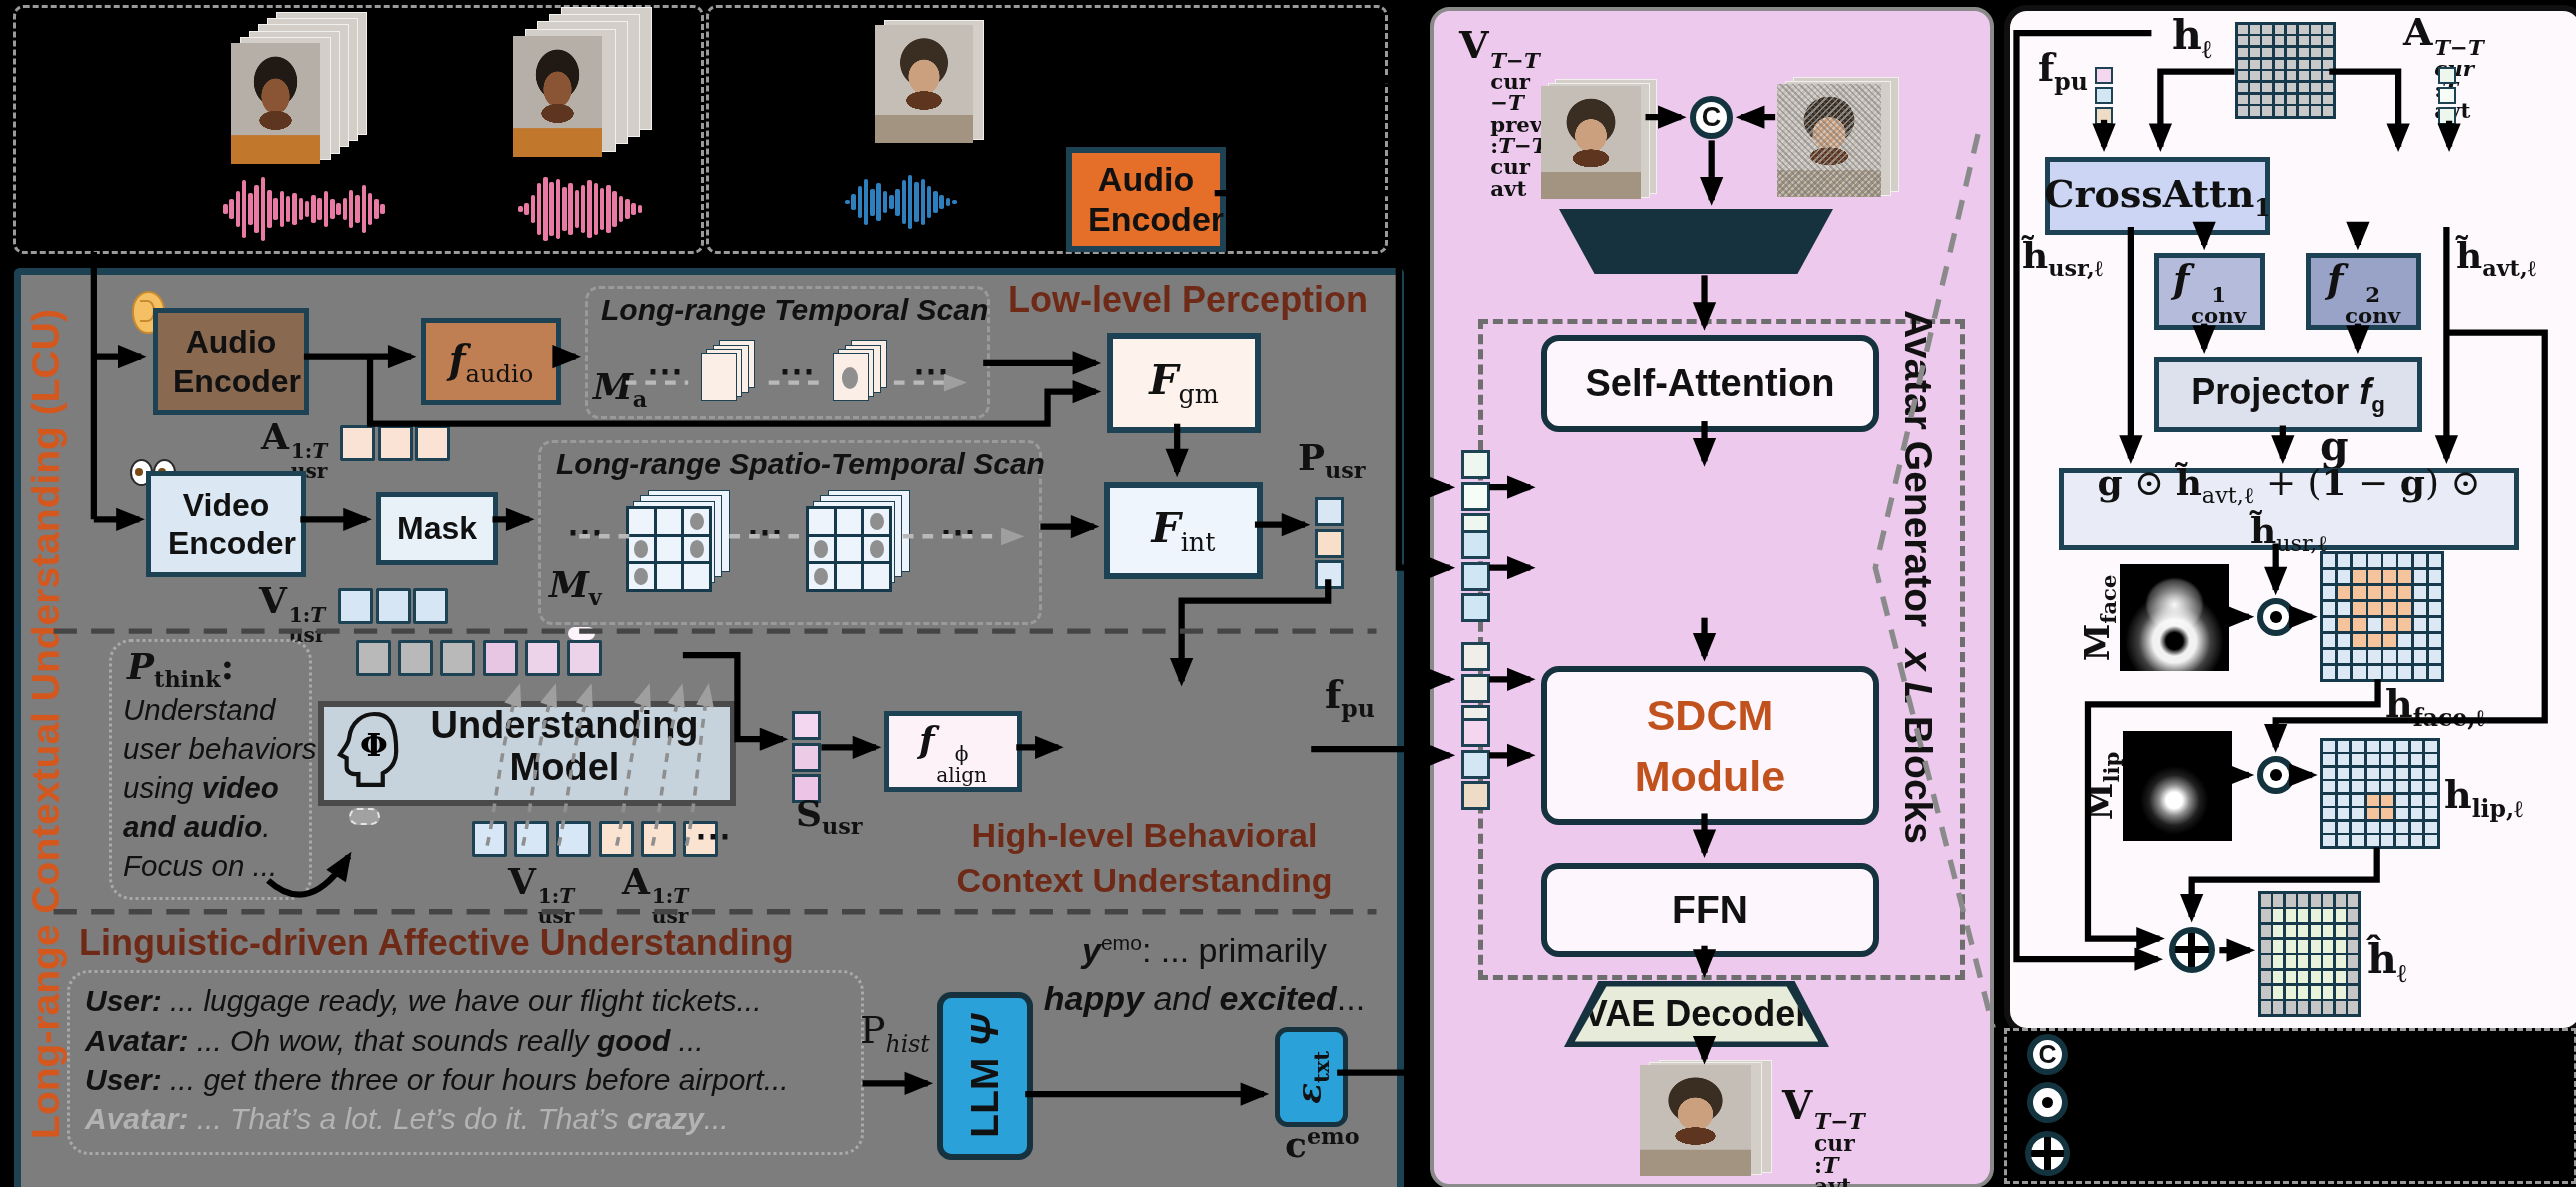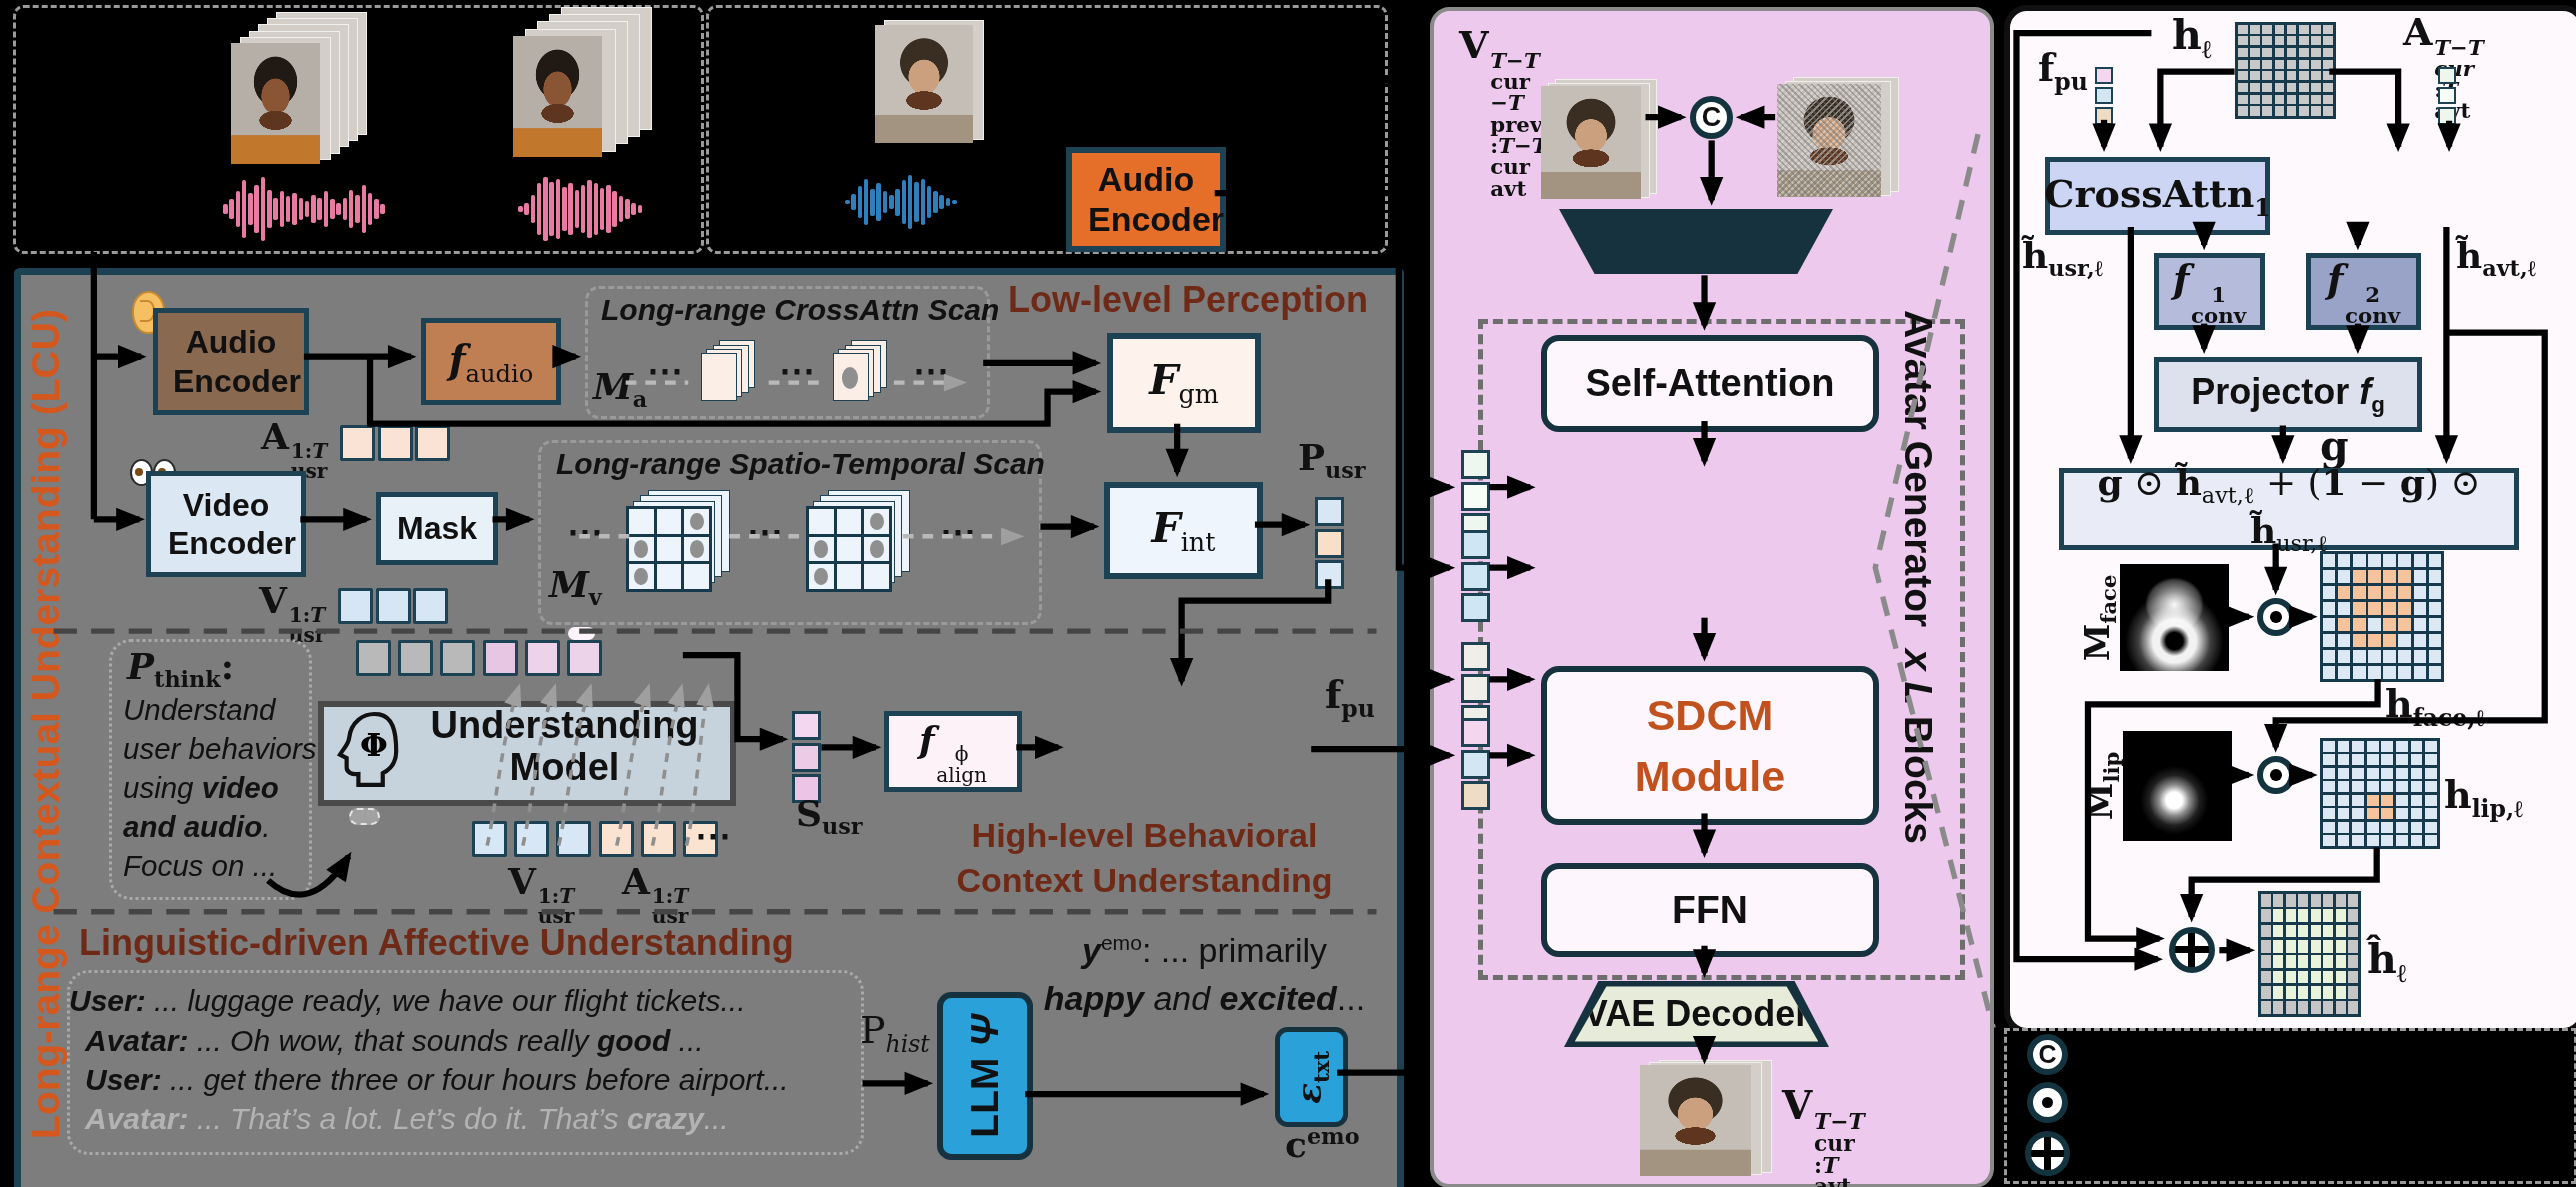--- a/index.html
+++ b/index.html
@@ -192,21 +192,21 @@
         <sup>1:<i>T</i></sup>
         <sub>usr</sub>
       </span></div>
   <div class="abs tokrow" style="left:340px;top:425px;gap:2.7px;">
       <div class="tk" style="background: rgb(250, 227, 212);"></div>
       <div class="tk" style="background: rgb(250, 227, 212);"></div>
       <div class="tk" style="background: rgb(250, 227, 212);"></div>
     </div>
 
   <div class="abs dashedbox" style="left:585px;top:286px;width:399px;height:127px;"></div>
-  <div class="abs it b" style="left:601px;top:293px;font-size:30px;">Long-range CrossAttn Scan</div>
+  <div class="abs it b" style="left:601px;top:293px;font-size:30px;">Long-range Temporal Scan</div>
   <div class="abs m b" style="left:593px;top:365px;font-size:36px;"><i><b>M</b></i><sub>a</sub></div>
   <div class="abs b" style="left:647px;top:350px;font-size:36px;">⋯</div>
   <div class="facewrap" style="left:701px;top:340px;width:63px;height:67px;">
     <div class="frame" style="left:18px;top:0;width:34px;height:46px;border-color:#1c4254;background:#fbeee6;"></div>
     <div class="frame" style="left:11.6px;top:4.5px;width:34px;height:46px;border-color:#1c4254;background:#fbeee6;"></div>
     <div class="frame" style="left:5.4px;top:9px;width:34px;height:46px;border-color:#1c4254;background:#fbeee6;"></div>
     <div class="frame" style="left:0;top:13.4px;width:34px;height:46px;border-color:#1c4254;background:#fbeee6;"></div>
   </div>
   <div class="abs b" style="left:779px;top:350px;font-size:36px;">⋯</div>
   <div class="facewrap" style="left:833px;top:340px;width:63px;height:67px;">
@@ -377,21 +377,21 @@
         </span></span>
     </div>
   <div class="abs m b" style="left:1325px;top:672px;font-size:38px;"><b>f</b><sub>pu</sub></div>
   <div class="abs heading" style="left:921px;top:813px;width:447px;text-align:center;font-size:34px;line-height:45px;">
     <div>High-level Behavioral</div>
     <div>Context Understanding</div>
   </div>
 
   <div class="abs heading" style="left:79px;top:922px;font-size:36px;">Linguistic-driven Affective Understanding</div>
   <div class="abs dottedbox" style="left:67px;top:970px;width:791px;height:179px;"></div>
-  <div class="abs dlg" style="left:69px;top:981px;"><b>User:</b> ... luggage ready, we have our flight tickets...</div>
+  <div class="abs dlg" style="left:85px;top:981px;"><b>User:</b> ... luggage ready, we have our flight tickets...</div>
   <div class="abs dlg" style="left:85px;top:1021px;"><b>Avatar:</b> ... Oh wow, that sounds really <b>good</b> ...</div>
   <div class="abs dlg" style="left:85px;top:1060px;"><b>User:</b> ... get there three or four hours before airport...</div>
   <div class="abs dlg muted" style="left:85px;top:1099px;"><b>Avatar:</b> ... That’s a lot. Let’s do it. That’s <b>crazy</b>...</div>
   <div class="abs m" style="left:860px;top:1008px;font-size:38px;">P<sub><i>hist</i></sub></div>
 
   <div class="abs ctr" style="left:937px;top:992px;width:84px;height:156px;background:#2aa2d9;border:6.3px solid #15323e;border-radius:14.3px;">
     <span class="vrot b" style="position:static;transform:rotate(-90deg);font-size:39px;">LLM <i>Ψ</i></span>
   </div>
   <div class="abs" style="left:1028px;top:919px;width:353px;text-align:center;font-size:34px;line-height:48px;">
     <div><i><b>y</b></i><sup>emo</sup>: ... primarily</div>

